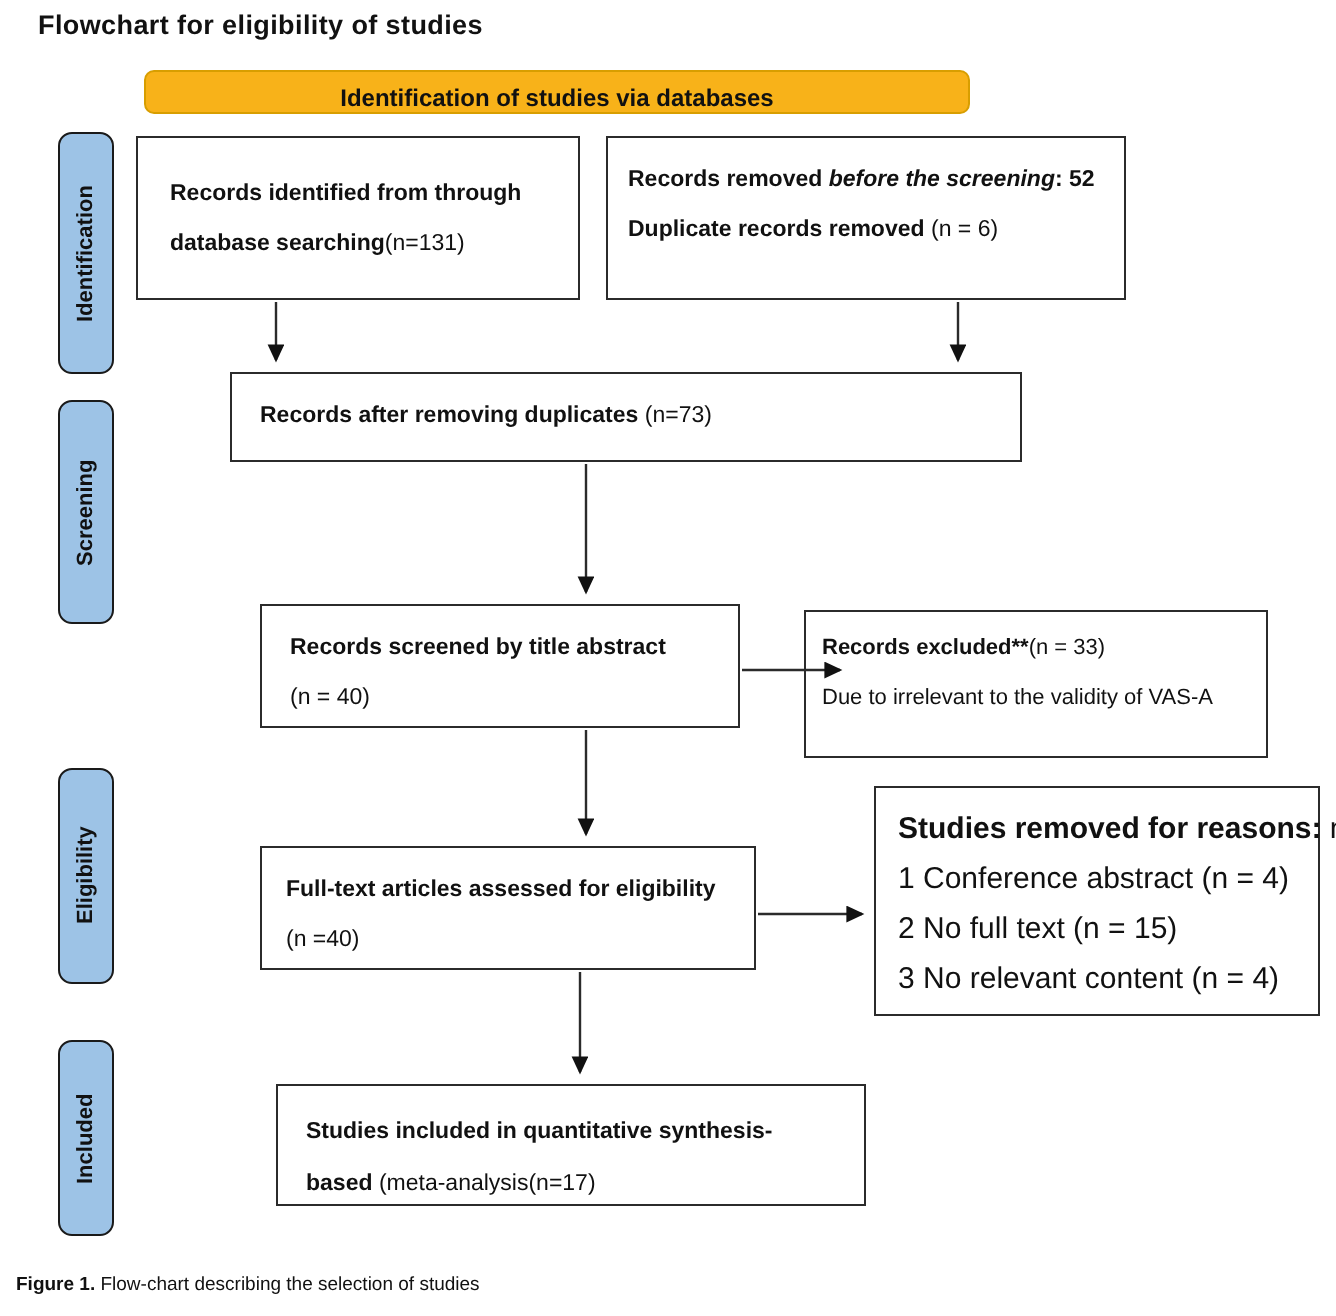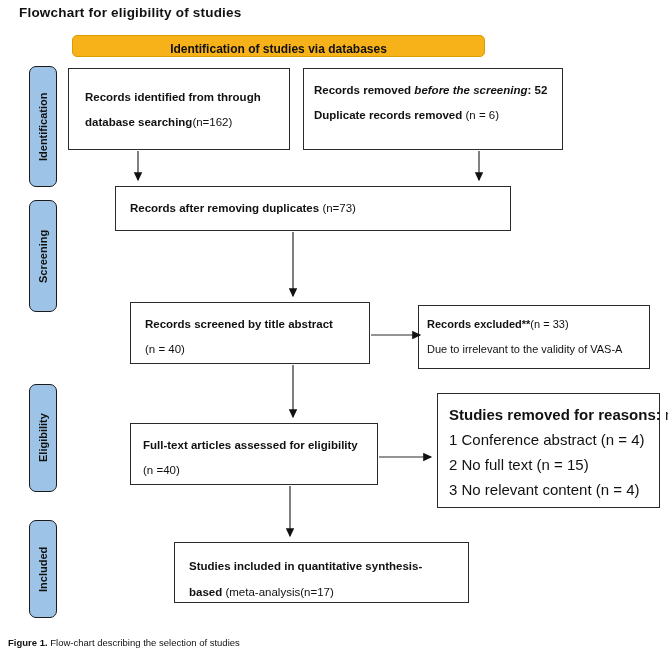--- a/index.html
+++ b/index.html
@@ -26,24 +26,24 @@
   .box { position:absolute; background:#fff; border:1.5px solid #2b2b2b;
          font-size:11.5px; box-sizing:border-box; }
   .b  { font-weight:bold; }
   .bi { font-weight:bold; font-style:italic;text-align:center; }
   .line { white-space:nowrap; }
 
   .box-records-identified { left:68px;  top:68px;  width:222px; height:82px; padding:16px 0 0 16px; line-height:25px; }
   .box-records-removed    { left:303px; top:68px;  width:260px; height:82px; padding:9px 0 0 10px;  line-height:25px; }
   .box-after-duplicates   { left:115px; top:186px; width:396px; height:45px; padding:0 0 0 14px;    line-height:43px; }
   .box-records-screened   { left:130px; top:302px; width:240px; height:62px; padding:9px 0 0 14px;  line-height:25px; }
-  .box-records-excluded   { left:418px; top:305px; width:232px; height:64px; padding:6px 0 16px 8px;   line-height:25px; font-size:11px; }
+  .box-records-excluded   { left:402px; top:305px; width:232px; height:74px; padding:6px 0 16px 8px;   line-height:25px; font-size:11px; }
   .box-fulltext           { left:130px; top:423px; width:248px; height:62px; padding:9px 0 0 12px;  line-height:25px; }
   .box-studies-removed    { left:437px; top:393px; width:223px; height:115px; padding:8px 0 0 11px; line-height:25px; font-size:15px; }
-  .box-studies-included   { left:138px; top:542px; width:295px; height:61px; padding:10px 0 0 14px; line-height:26px;margin-left:36px; }
+  .box-studies-included   { left:138px; top:542px; width:295px; height:61px; padding:10px 0 0 14px; line-height:26px; }
 
   .caption { position:absolute; left:8px; top:637px; font-size:9.5px; }
 
   .arrows { position:absolute; left:0; top:0; pointer-events:none; }
 </style>
 </head>
 <body>
 
 <div class="canvas">
 
@@ -61,21 +61,21 @@
   </div>
   <div class="stage stage-eligibility" style="background-color: rgb(157, 195, 230);">
     <span>Eligibility</span>
   </div>
   <div class="stage stage-included" style="background-color: rgb(157, 195, 230);">
     <span>Included</span>
   </div>
 
   <div class="box box-records-identified">
     <div class="line"><span class="b">Records identified from through</span></div>
-    <div class="line"><span class="b">database searching</span><span>(n=162)</span></div>
+    <div class="line"><span class="b">database searching</span><span>(n=131)</span></div>
   </div>
 
   <div class="box box-records-removed">
     <div class="line"><span class="b">Records removed </span><span class="bi">before the screening</span><span class="b">: 52</span></div>
     <div class="line"><span class="b">Duplicate records removed </span><span>(n = 6)</span></div>
   </div>
 
   <div class="box box-after-duplicates">
     <div class="line"><span class="b">Records after removing duplicates </span><span>(n=73)</span></div>
   </div>

